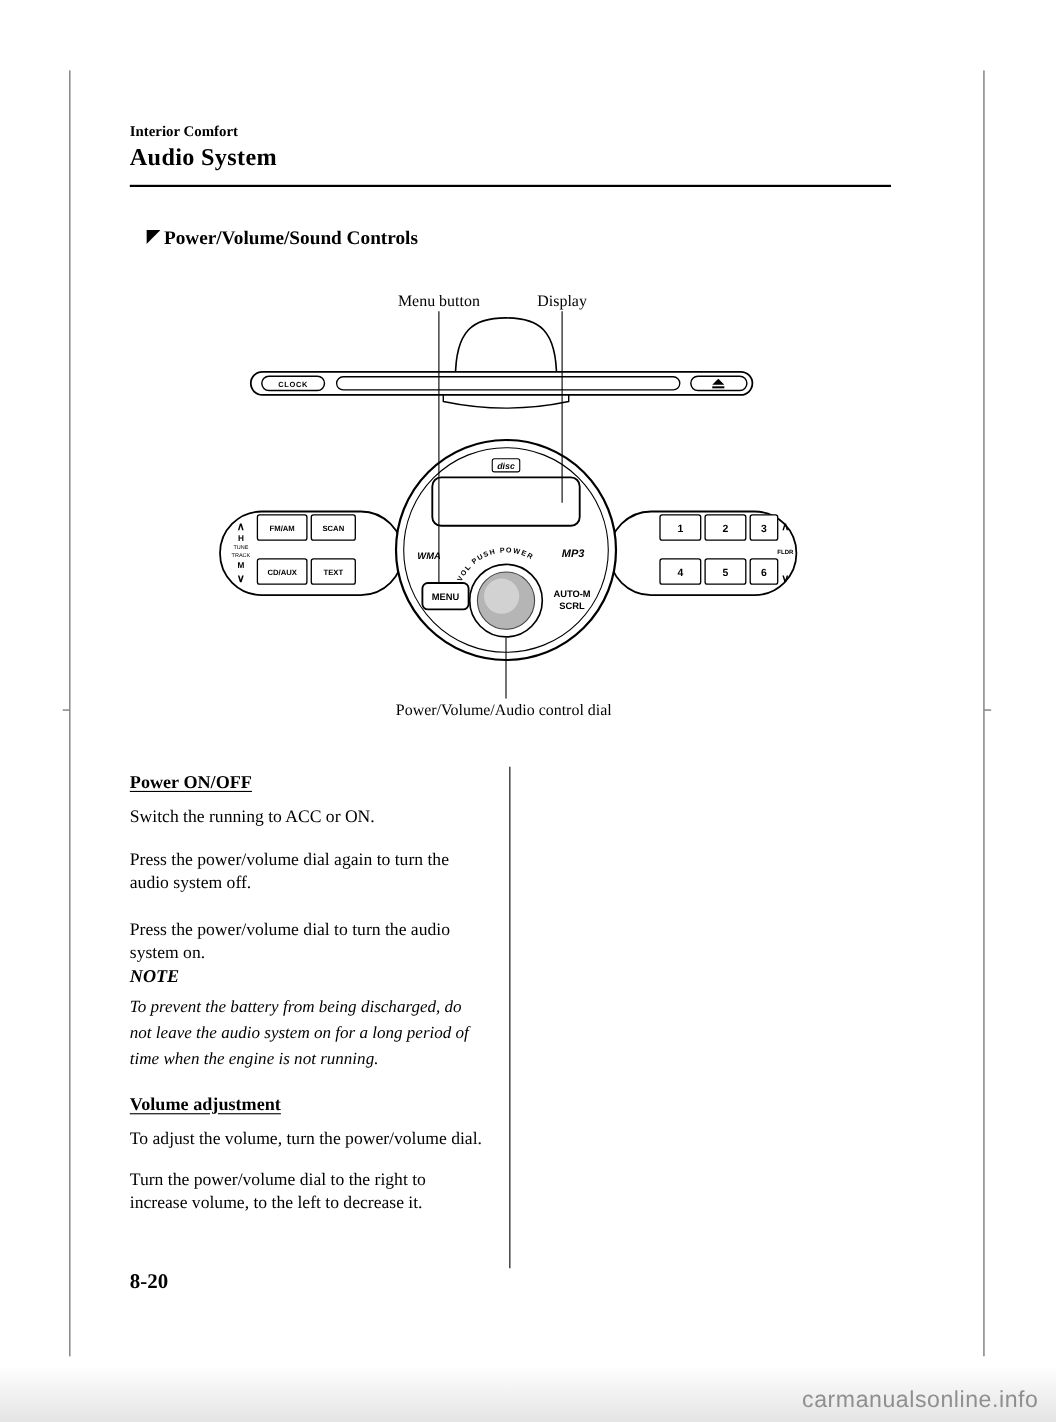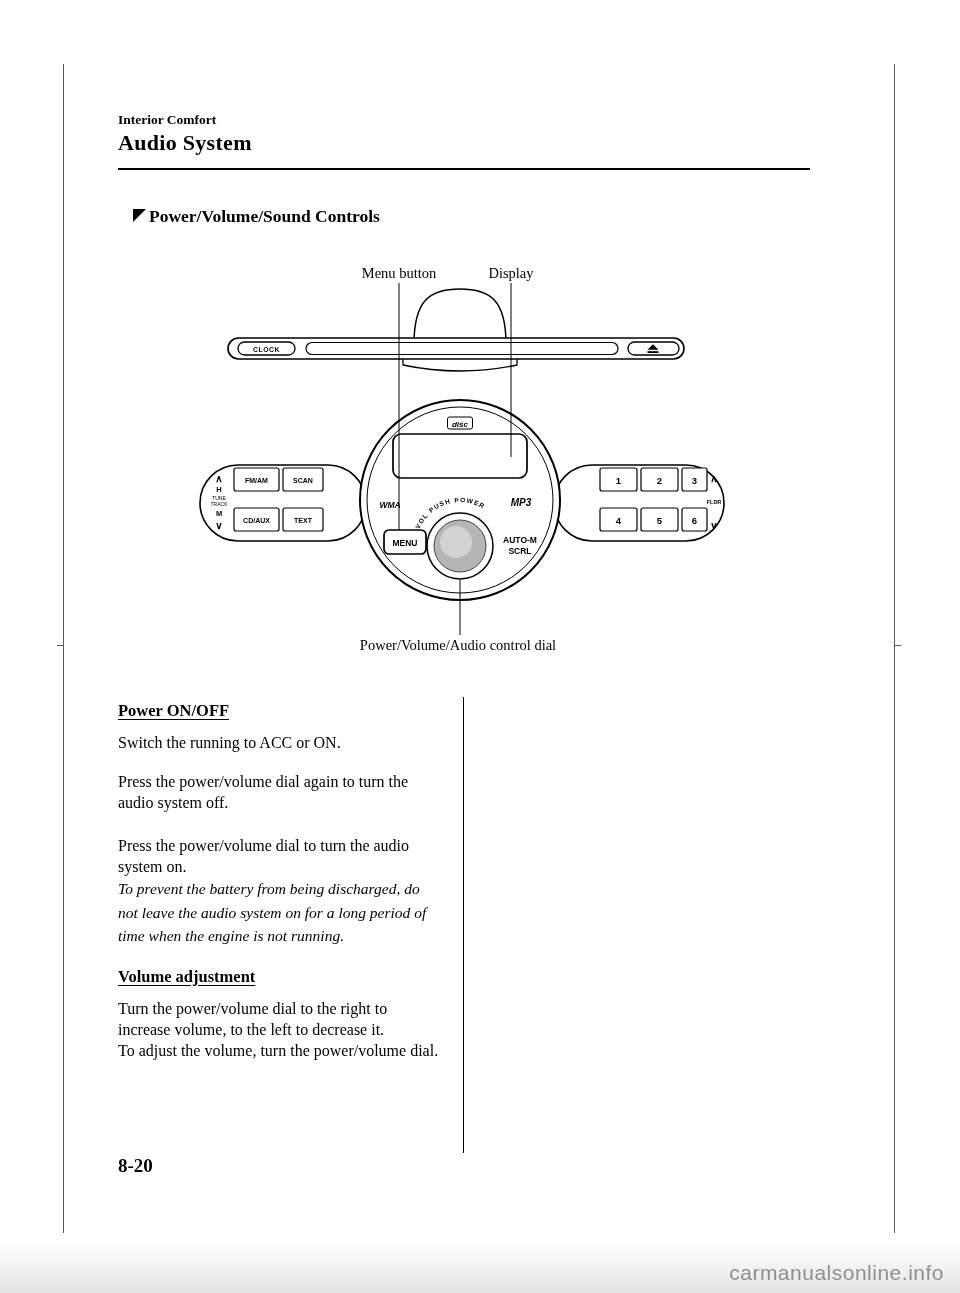--- a/index.html
+++ b/index.html
@@ -169,24 +169,25 @@
     </svg>
   </div>
 
   <div class="col-divider"></div>
 
   <div class="col-left">
     <div class="sub-heading">Power ON/OFF</div>
     <p class="para mb18">Switch the running to ACC or ON.</p>
     <p class="para mb22">Press the power/volume dial again to turn the audio system off.</p>
     <p class="para">Press the power/volume dial to turn the audio system on.</p>
+    <div class="note-heading">NOTE</div>
     <p class="note-body">To prevent the battery from being discharged, do not leave the audio system on for a long period of time when the engine is not running.</p>
     <div class="sub-heading">Volume adjustment</div>
+    <p class="para mb16">To adjust the volume, turn the power/volume dial.</p>
     <p class="para">Turn the power/volume dial to the right to increase volume, to the left to decrease it.</p>
-    <p class="para mb16">To adjust the volume, turn the power/volume dial.</p>
   </div>
 
 
   <div class="page-number">8-20</div>
 
   <div class="bottom-band"></div>
   <div class="watermark">carmanualsonline.info</div>
 
 </div>
 

